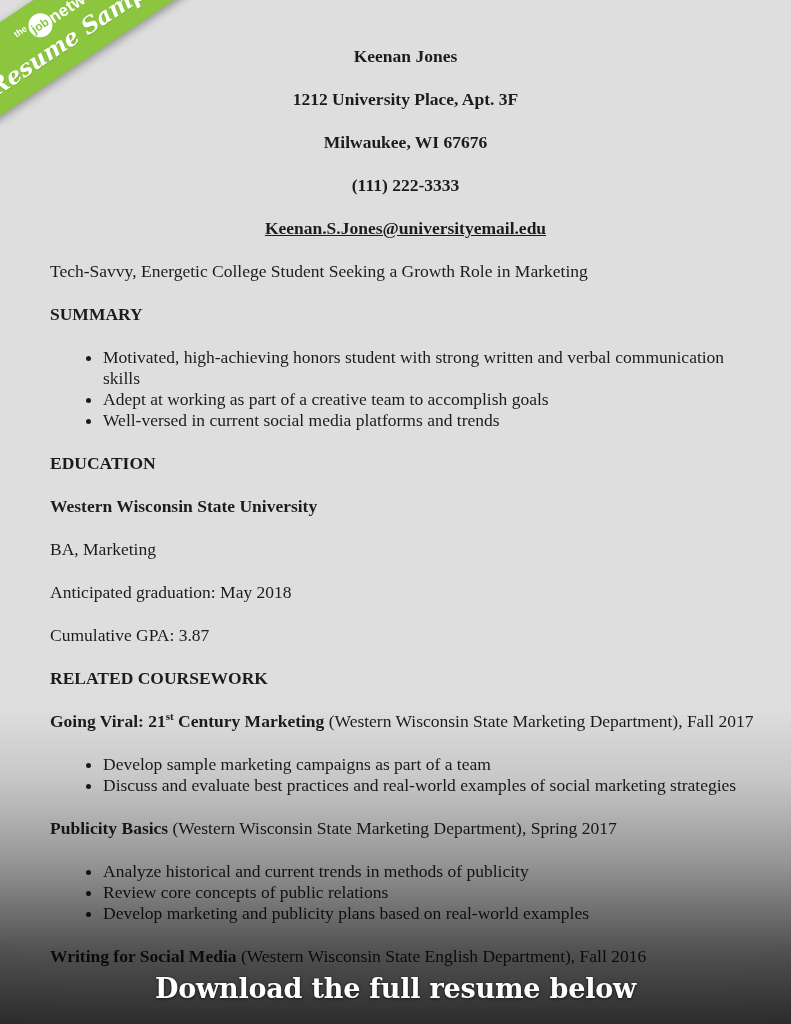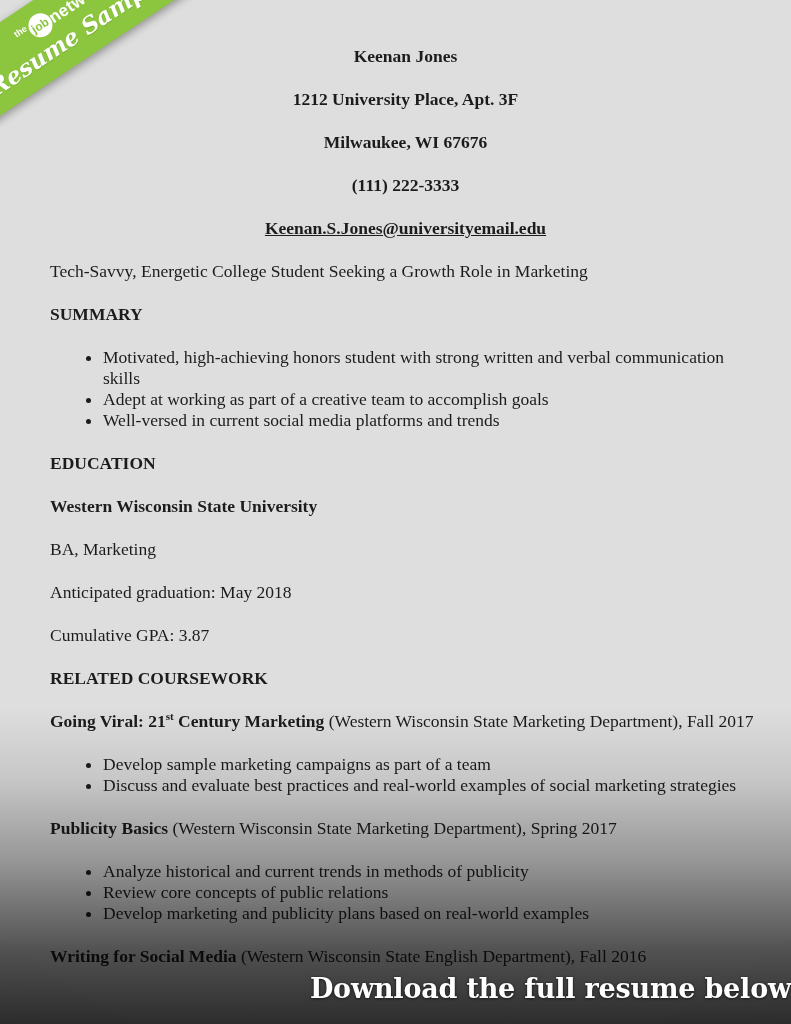--- a/index.html
+++ b/index.html
@@ -121,21 +121,21 @@
     margin-top: 1px;
     text-shadow: 0 1px 1px rgba(0,0,0,0.12);
     white-space: nowrap;
   }
   
   .download-caption {
     position: absolute;
     left: 0; right: 0;
     top: 973px;
     z-index: 5;
-    text-align: right;
+    text-align: center;
     color: #ffffff;
     font-family: "DejaVu Serif", serif;
     font-weight: bold;
     font-size: 27px;
     letter-spacing: -0.2px;
     text-shadow: 0 1px 3px rgba(0,0,0,0.55), 0 0 2px rgba(0,0,0,0.35);
     white-space: nowrap;
   }
 </style>
 </head>

